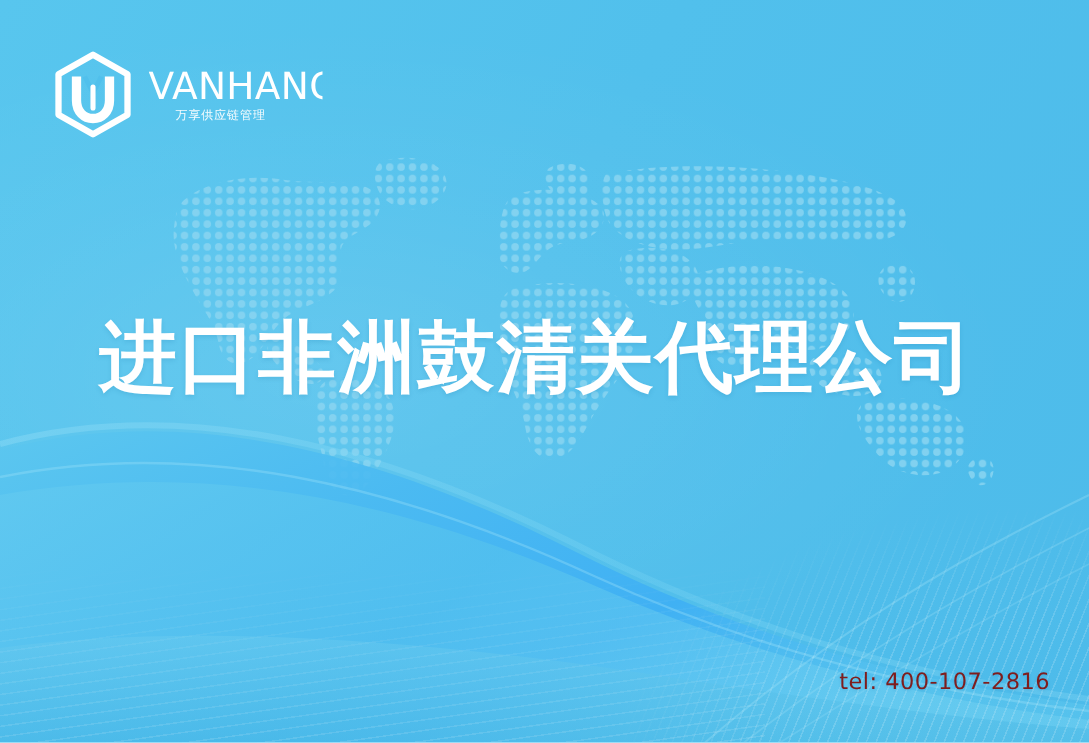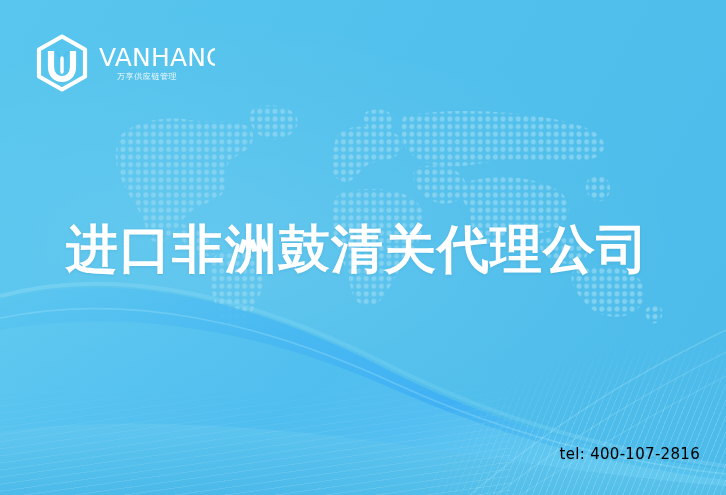--- a/index.html
+++ b/index.html
@@ -110,29 +110,28 @@
     left: 66px;
     top: 210px;
     color: #ffffff;
     font-size: 52px;
     line-height: 1.12;
     font-weight: bold;
     letter-spacing: 1px;
     white-space: nowrap;
     text-shadow: 0 1px 3px rgba(30,120,170,0.18);
     font-family: "DejaVu Sans", "Liberation Sans", sans-serif;
-    margin-top: 10px;
   }
 
   
   #tel {
     position: absolute;
     right: 26px;
     bottom: 32px;
-    color: #000000;
+    color: #7f1d1d;
     font-size: 15px;
     letter-spacing: 0.3px;
     font-family: "DejaVu Sans", "Liberation Sans", sans-serif;
     text-shadow: 0 1px 2px rgba(30,120,170,0.25);
   }
 </style>
 </head>
 <body>
 
 <div id="banner">

